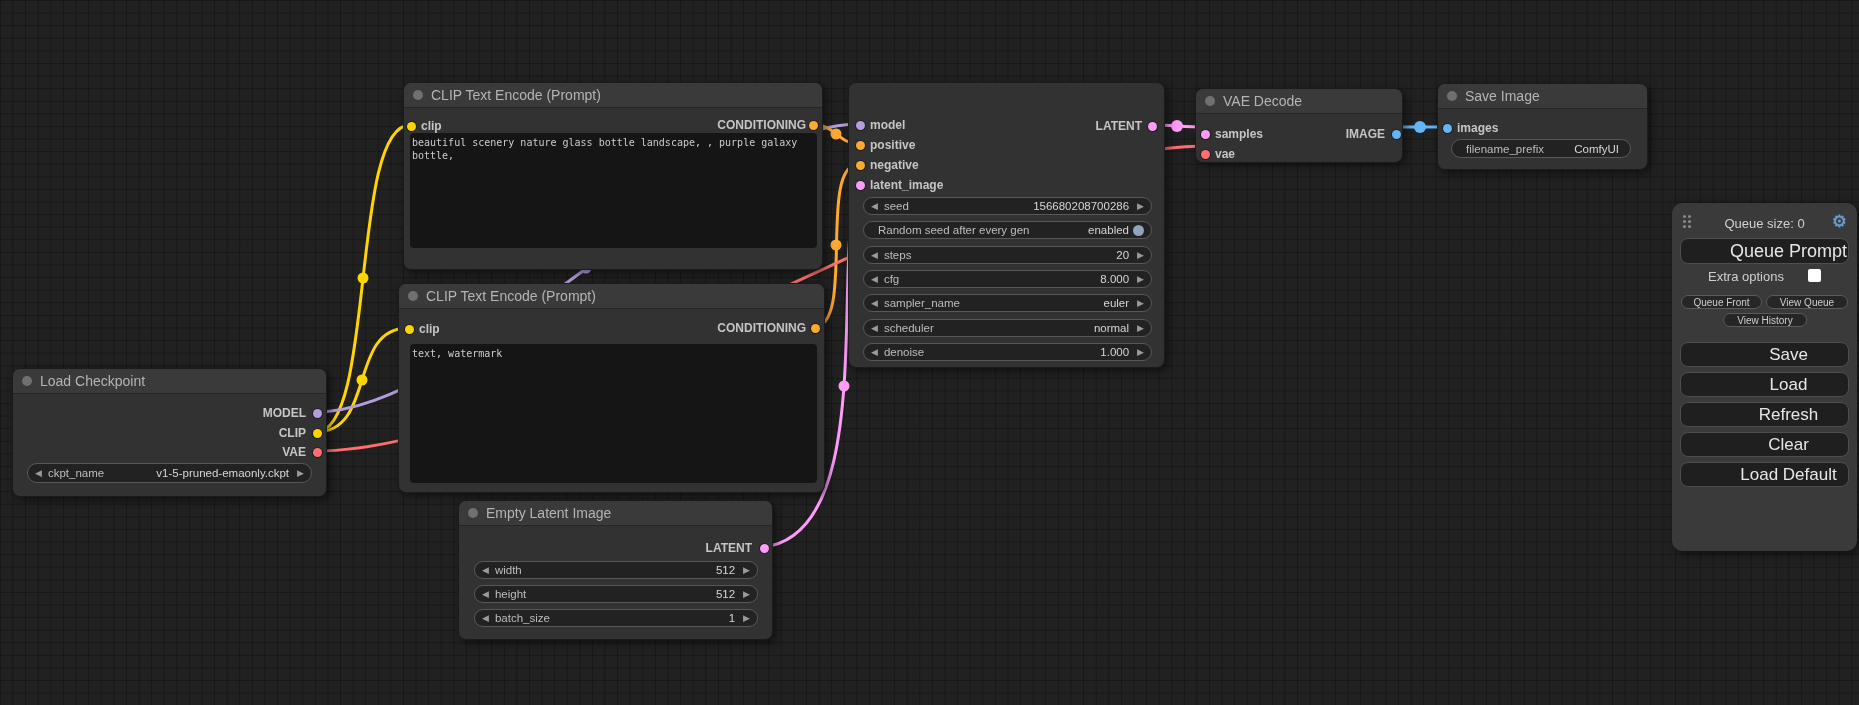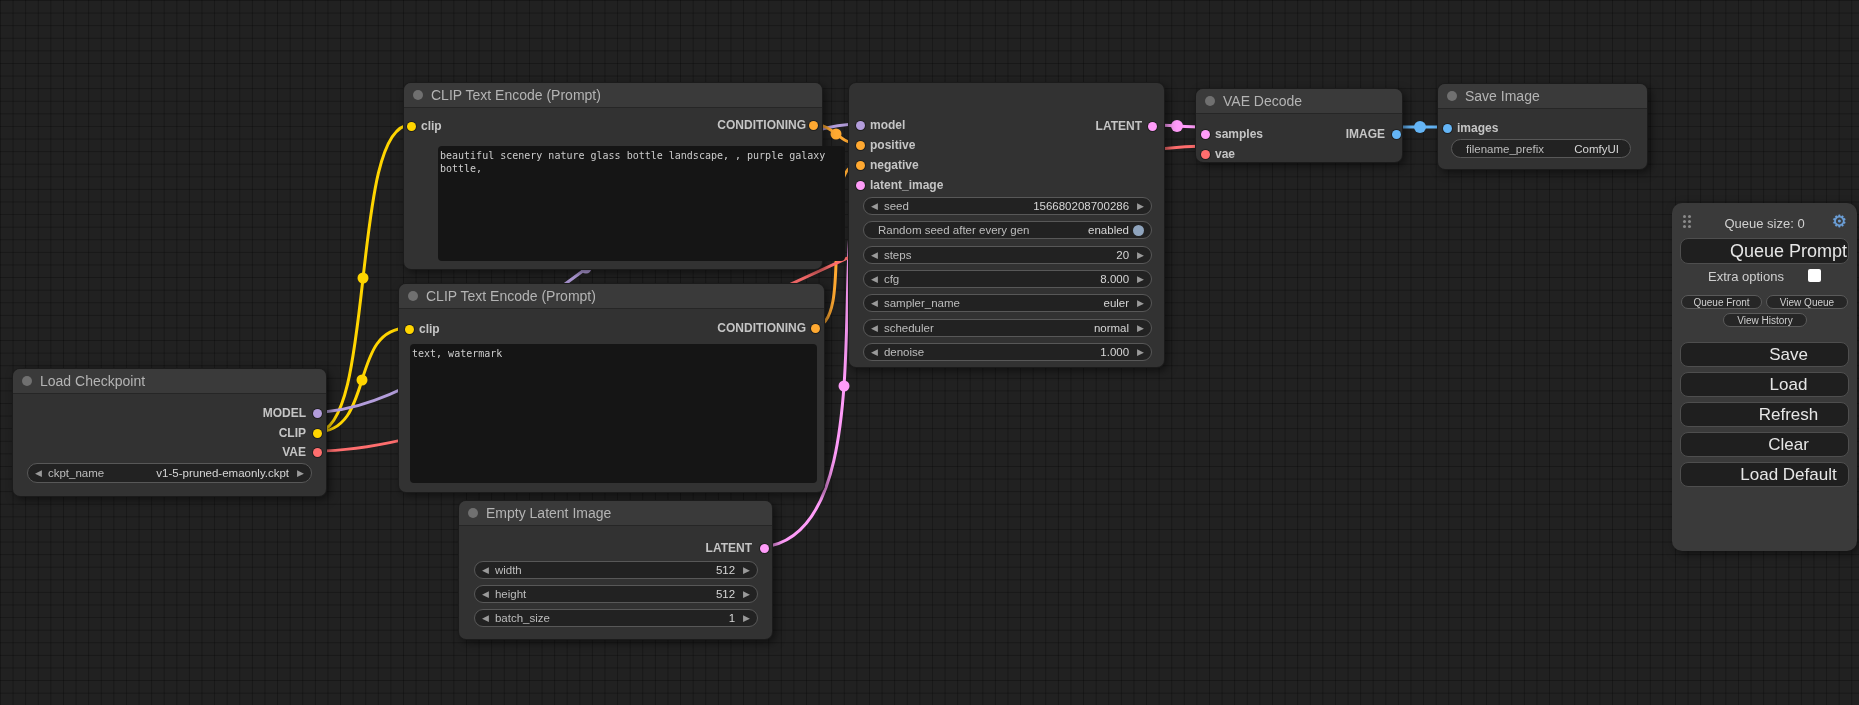--- a/index.html
+++ b/index.html
@@ -104,21 +104,21 @@
 
 <div class="node" style="left:403px;top:82px;width:420px;height:188px;">
   <div class="ntitle">
     <span class="tdot"></span>
     <span class="ttext">CLIP Text Encode (Prompt)</span>
   </div>
   <span class="port c-clip" style="left:2.5px;top:38.5px;"></span>
   <span class="plabel" style="left:17px;top:43px;">clip</span>
   <span class="port c-cond" style="left:404.5px;top:37.5px;"></span>
   <span class="plabel right" style="right:16px;top:42px;">CONDITIONING</span>
-  <div class="prompt" style="left:6px;top:63px;width:407px;height:115px;margin-left:28px;">beautiful scenery nature glass bottle landscape, , purple galaxy bottle,</div>
+  <div class="prompt" style="left:6px;top:50px;width:407px;height:115px;">beautiful scenery nature glass bottle landscape, , purple galaxy bottle,</div>
 </div>
 
 <div class="node" style="left:398px;top:283px;width:427px;height:210px;">
   <div class="ntitle">
     <span class="tdot"></span>
     <span class="ttext">CLIP Text Encode (Prompt)</span>
   </div>
   <span class="port c-clip" style="left:5.5px;top:40.5px;"></span>
   <span class="plabel" style="left:20px;top:45px;">clip</span>
   <span class="port c-cond" style="left:411.5px;top:39.5px;"></span>

